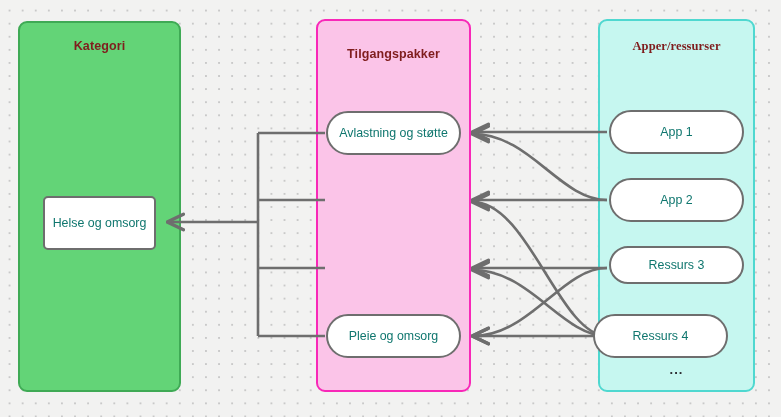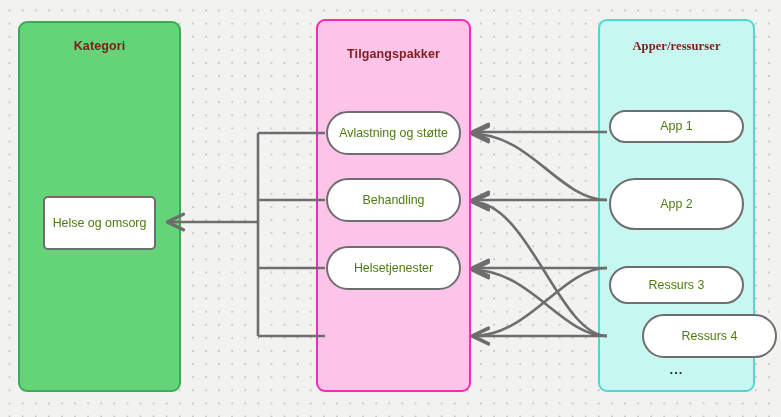--- a/index.html
+++ b/index.html
@@ -64,21 +64,21 @@
     border-color: #4fd8d0;
   }
   .node {
     position: absolute;
     box-sizing: border-box;
     background: #ffffff;
     border: 2.4px solid #6e6e6e;
     display: flex;
     align-items: center;
     justify-content: center;
-    color: #4d7c0f;
+    color: #0f766e;
     font-size: 12.4px;
     text-align: center;
     line-height: 1.15;
   }
   .pill {
     border-radius: 26px;
   }
   .rect {
     border-radius: 5px;
   }
@@ -151,35 +151,32 @@
     </g>
   </svg>
 
   <div class="node rect" style="left:43px; top:196px; width:113px; height:54px;">
     <span>Helse og omsorg</span>
   </div>
 
   <div class="node pill" style="left:326px; top:111px; width:135px; height:44px;">
     <span>Avlastning og støtte</span>
   </div>
-  <div class="node pill" style="left:326px; top:178px; width:135px; height:44px;">
-    <span>Behandling</span>
-  </div>
-  <div class="node pill" style="left:326px; top:246px; width:135px; height:44px;">
-    <span>Helsetjenester</span>
+  <div class="node pill" style="left:326px; top:314px; width:135px; height:44px;">
+    <span>Pleie og omsorg</span>
   </div>
 
-  <div class="node pill" style="left:609px; top:110px; width:135px; height:33px;">
+  <div class="node pill" style="left:609px; top:110px; width:135px; height:44px;">
     <span>App 1</span>
   </div>
-  <div class="node pill" style="left:609px; top:178px; width:135px; height:52px;text-align:center;">
+  <div class="node pill" style="left:609px; top:178px; width:135px; height:44px;text-align:center;">
     <span>App 2</span>
   </div>
-  <div class="node pill" style="left:609px; top:246px; width:135px; height:38px;margin-top:20px;">
+  <div class="node pill" style="left:609px; top:246px; width:135px; height:38px;">
     <span>Ressurs 3</span>
   </div>
-  <div class="node pill" style="left:642px; top:314px; width:135px; height:44px;">
+  <div class="node pill" style="left:593px; top:314px; width:135px; height:44px;">
     <span>Ressurs 4</span>
   </div>
 
   <div class="ellipsis" style="left:609px; top:362px; width:135px;">...</div>
 
 </div>
 
 </body></html>

